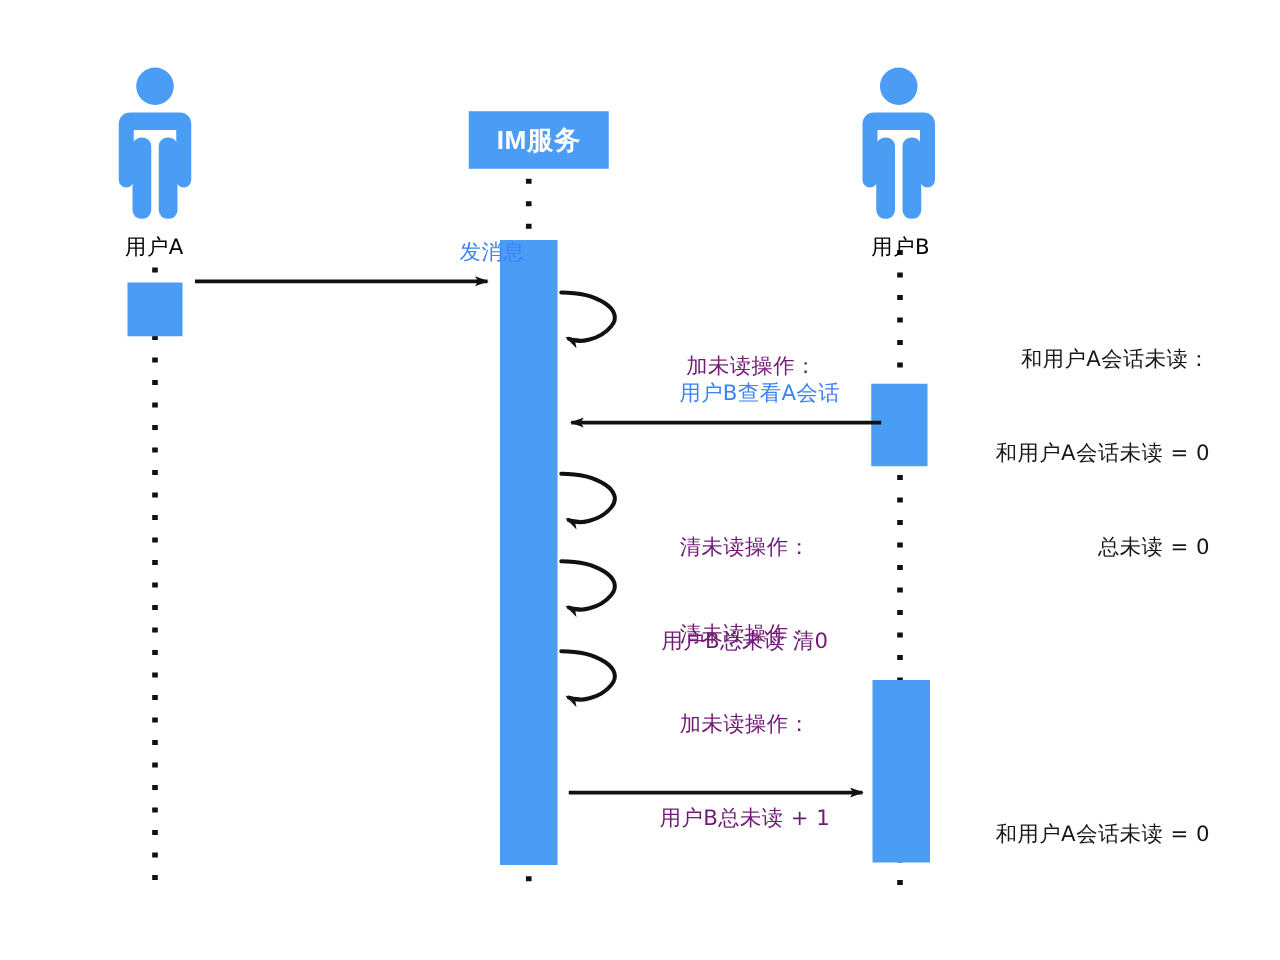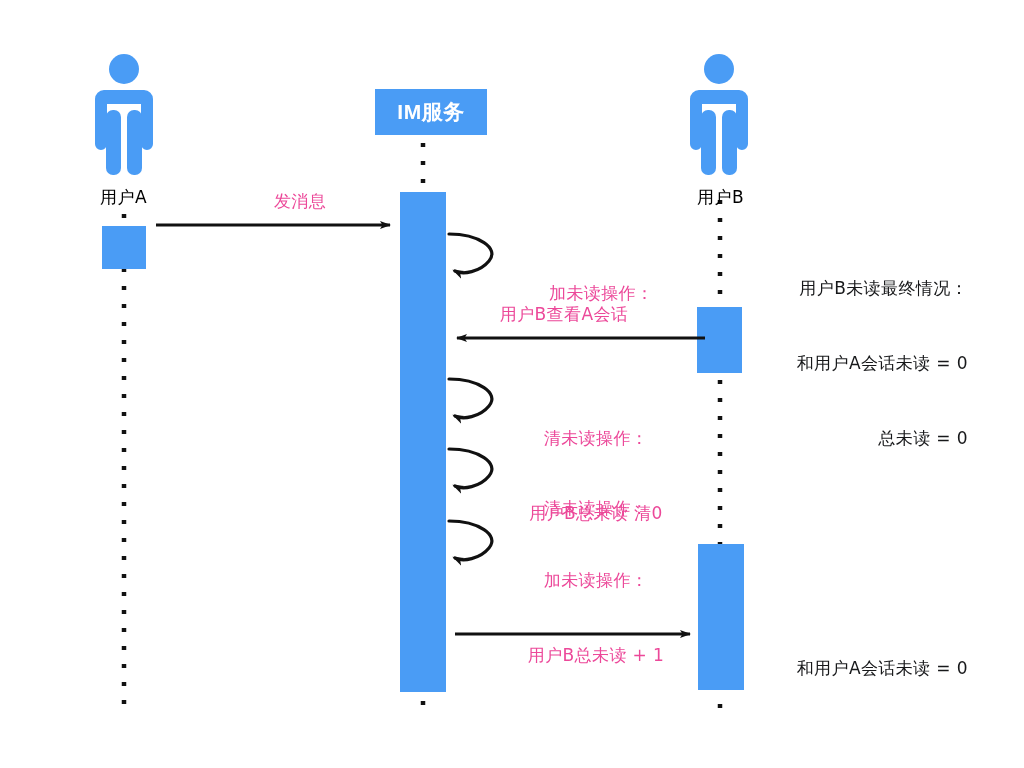--- a/index.html
+++ b/index.html
@@ -56,29 +56,29 @@
     line-height: 25px;
     color: #17181a;
     white-space: pre;
     letter-spacing: 0.4px;
   }
   .selfnote {
     position: absolute;
     text-align: center;
     font-size: 17px;
     line-height: 25px;
-    color: #ec4899;
+    color: #701a75;
     white-space: pre;
     letter-spacing: 0.4px;
   }
   .msgnote {
     position: absolute;
-    text-align: center;
+    text-align: right;
     font-size: 17px;
-    color: #ec4899;
+    color: #3b82f6;
     white-space: pre;
     letter-spacing: 0.4px;
   }
 </style>
 </head>
 <body>
 
 <div id="canvas">
 
   <svg class="layer" viewBox="0 0 1024 768">
@@ -140,39 +140,39 @@
 
     <div class="lbl actor-name" style="left:100px; top:186px;">用户A</div>
     <div class="lbl actor-name" style="left:697px; top:186px;">用户B</div>
 
     <div class="msgnote" style="left:180px; top:190px; width:240px;">发消息</div>
 
     <div class="selfnote" style="left:455px; top:231px; width:490px; text-align:left;">
       <div style="width:490px; text-align:left; padding-left:94px;">加未读操作：</div>
     </div>
 
-    <div class="msgnote" style="left:444px; top:303px; width:240px;">用户B查看A会话</div>
+    <div class="msgnote" style="left:432px; top:303px; width:240px;">用户B查看A会话</div>
 
     <div class="selfnote" style="left:466px; top:376px; width:260px;">
       <div>清未读操作：</div>
       <div>用户B总未读 清0</div>
     </div>
 
     <div class="selfnote" style="left:466px; top:446px; width:260px;">
       <div>清未读操作：</div>
     </div>
 
     <div class="selfnote" style="left:466px; top:518px; width:260px;">
       <div>加未读操作：</div>
       <div>用户B总未读 + 1</div>
     </div>
 
 
     <div class="note" style="left:700px; top:226px; width:268px;">
-      <div>用户B未读最终情况：</div>
+      <div>和用户A会话未读：</div>
       <div>和用户A会话未读 = 0</div>
       <div>总未读 = 0</div>
     </div>
 
     <div class="note" style="left:700px; top:606px; width:268px;">
       <div>和用户A会话未读 = 0</div>
       
     </div>
 
   </div>

